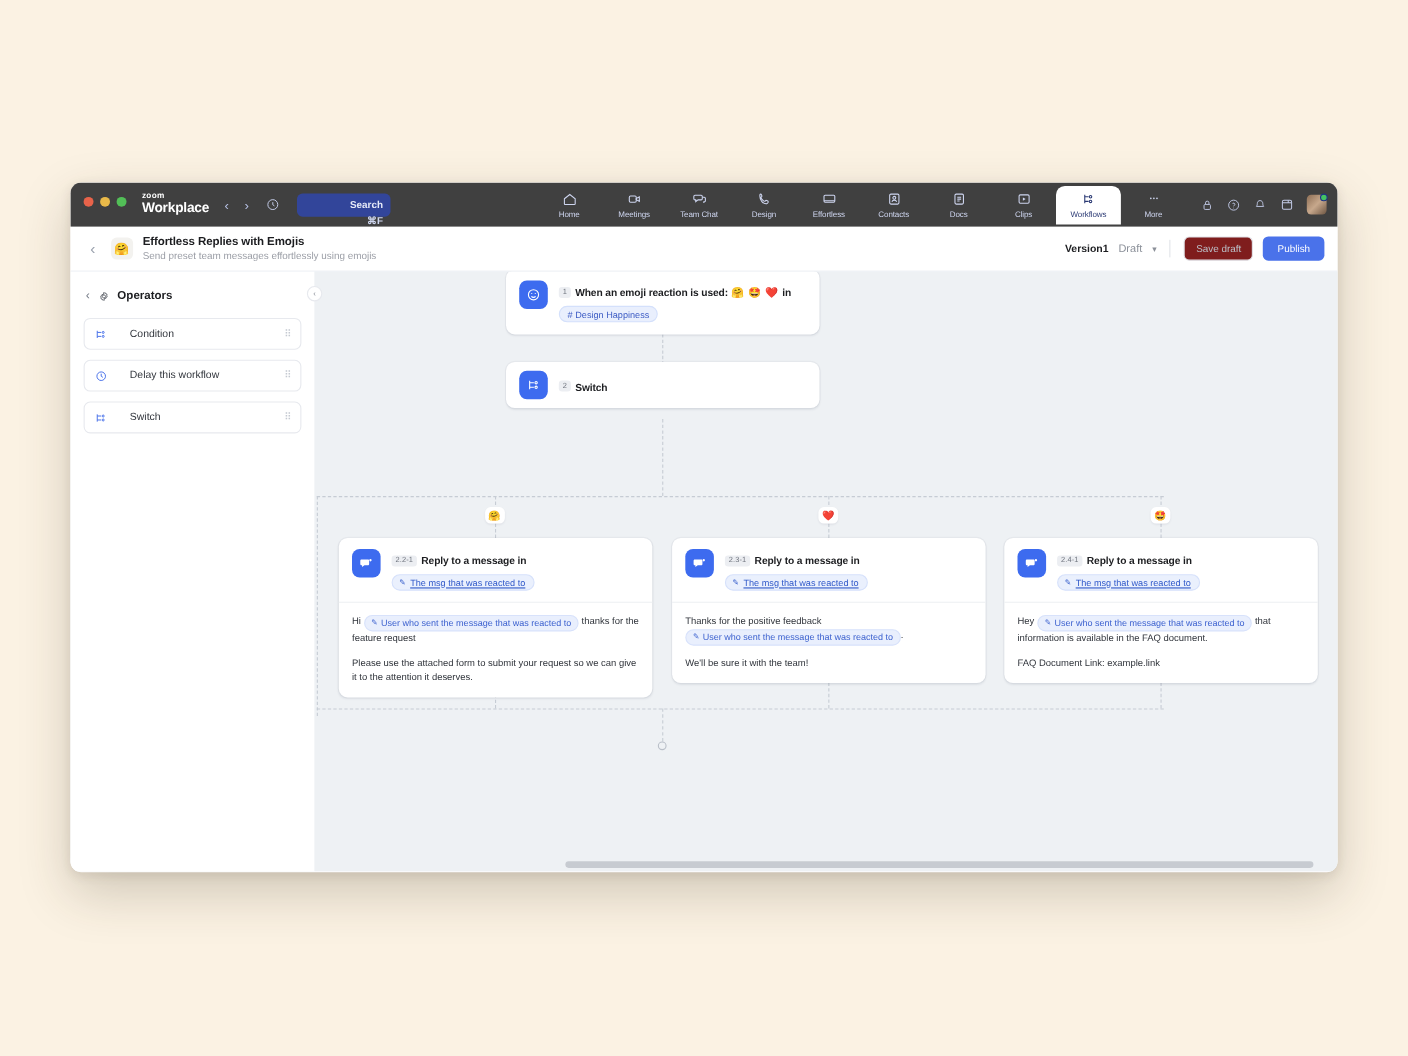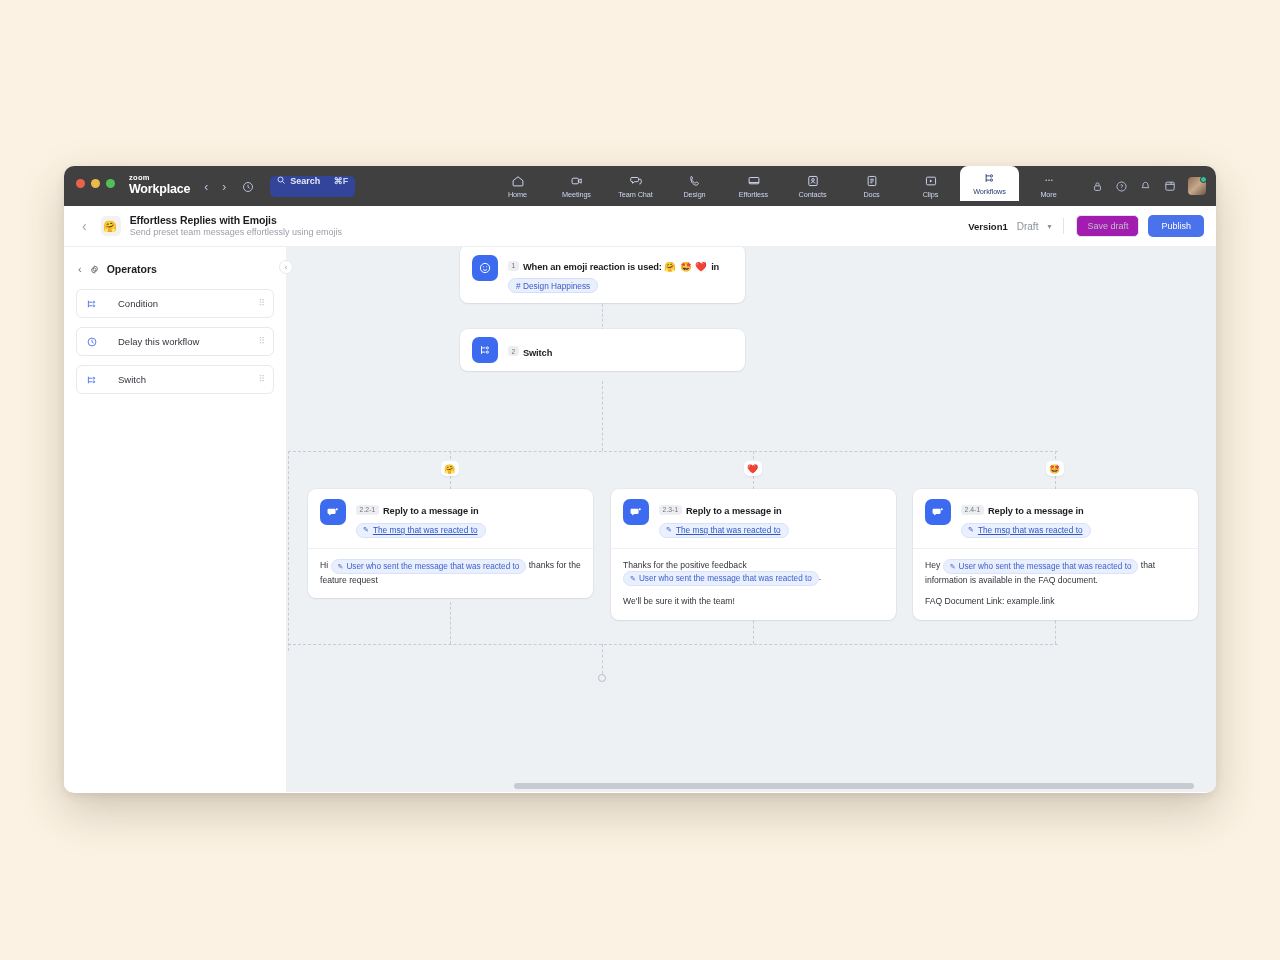--- a/index.html
+++ b/index.html
@@ -42,33 +42,34 @@
   .navarrows { display: flex; gap: 14px; margin: 14px 0 0 14px; color: #b8c2e6; font-size: 12px; }
   .navarrows span { cursor: default; }
 
   .hist-icon { margin: 13px 0 0 16px; }
 
   #searchbox {
     margin: 10px 0 0 16px;
     height: 21px; width: 85px;
     background: #32459a;
     border-radius: 5px;
-    display: flex; align-items: flex-start;
+    display: flex; align-items: flex-end;
     padding: 0 7px;
     color: #e6eaf8;
     font-size: 9px;
     gap: 5px;
+    flex-direction: column;
   }
   #searchbox .sl { font-weight: bold; }
   #searchbox .kb { margin-left: auto; font-size: 9px; color: #cfd7f0; font-weight: bold;}
 
   
   #navtabs {
     position: absolute; left: 424px; top: 0;
-    display: flex; align-items: flex-start; height: 40px;
+    display: flex; align-items: center; height: 40px;
   }
   .navtab {
     width: 59px; height: 40px;
     display: flex; flex-direction: column;
     align-items: center; justify-content: center;
     color: #ced5ef; gap: 2px;
     position: relative;
   }
   .navtab .lbl { font-size: 7.3px; letter-spacing: -.1px; }
   .navtab.active {
@@ -114,21 +115,21 @@
   #wfTitles .t2 { font-size: 9px; color: #9b9ea6; margin-top: 1px; }
 
   #headerRight { margin-left: auto; display: flex; align-items: center; gap: 9px; }
   #verLabel { font-size: 9.5px; font-weight: bold; color: #1c1d20; }
   #draftPill { font-size: 10px; color: #8b9099; }
   #verCaret { font-size: 8px; color: #8b9099; }
   .hdivider { width: 1px; height: 16px; background: #e2e4e9; margin: 0 3px; }
   #saveDraft {
     font-size: 9px; color: #bcc0c8;
     border: 1px solid #e2e4e9; border-radius: 5px;
-    padding: 5px 10px; background: #a21caf;
+    padding: 5px 10px; background: #7f1d1d;
   }
   #publish {
     font-size: 9px; color: #fff; font-weight: normal;
     background: #4a72ea; border: none; border-radius: 5px;
     padding: 6px 13px;
   }
 
   
   #body { display: flex; height: 545px; position: relative; background: #eef1f4; }
 
@@ -535,20 +536,21 @@
             </span>
           </div>
         </div>
         <div class="nodeBody">
           <p>
             <span>Hi </span><span class="inlineVar">
                 <span class="pencil">✎</span>
                 <span>User who sent the message that was reacted to</span>
               </span><span> thanks for the feature request</span>
           </p>
+          <p>Please use the attached form to submit your request so we can give it to the attention it deserves.</p>
         </div>
       </div>
 
       <div class="node" style="left:325px; top:242px; width:285px;">
         <div class="nodeHead">
           <div class="nodeIcon">
             <svg width="14" height="14" viewBox="0 0 20 20" fill="#fff">
               <path d="M3.8 5.2h8.3c.9 0 1.6.7 1.6 1.6v4.4c0 .9-.7 1.6-1.6 1.6H7.6l-3.1 2.1v-2.1h-.7c-.9 0-1.6-.7-1.6-1.6V6.8c0-.9.7-1.6 1.6-1.6z"></path>
               <circle cx="15.4" cy="6.2" r="1.5"></circle>
             </svg>

